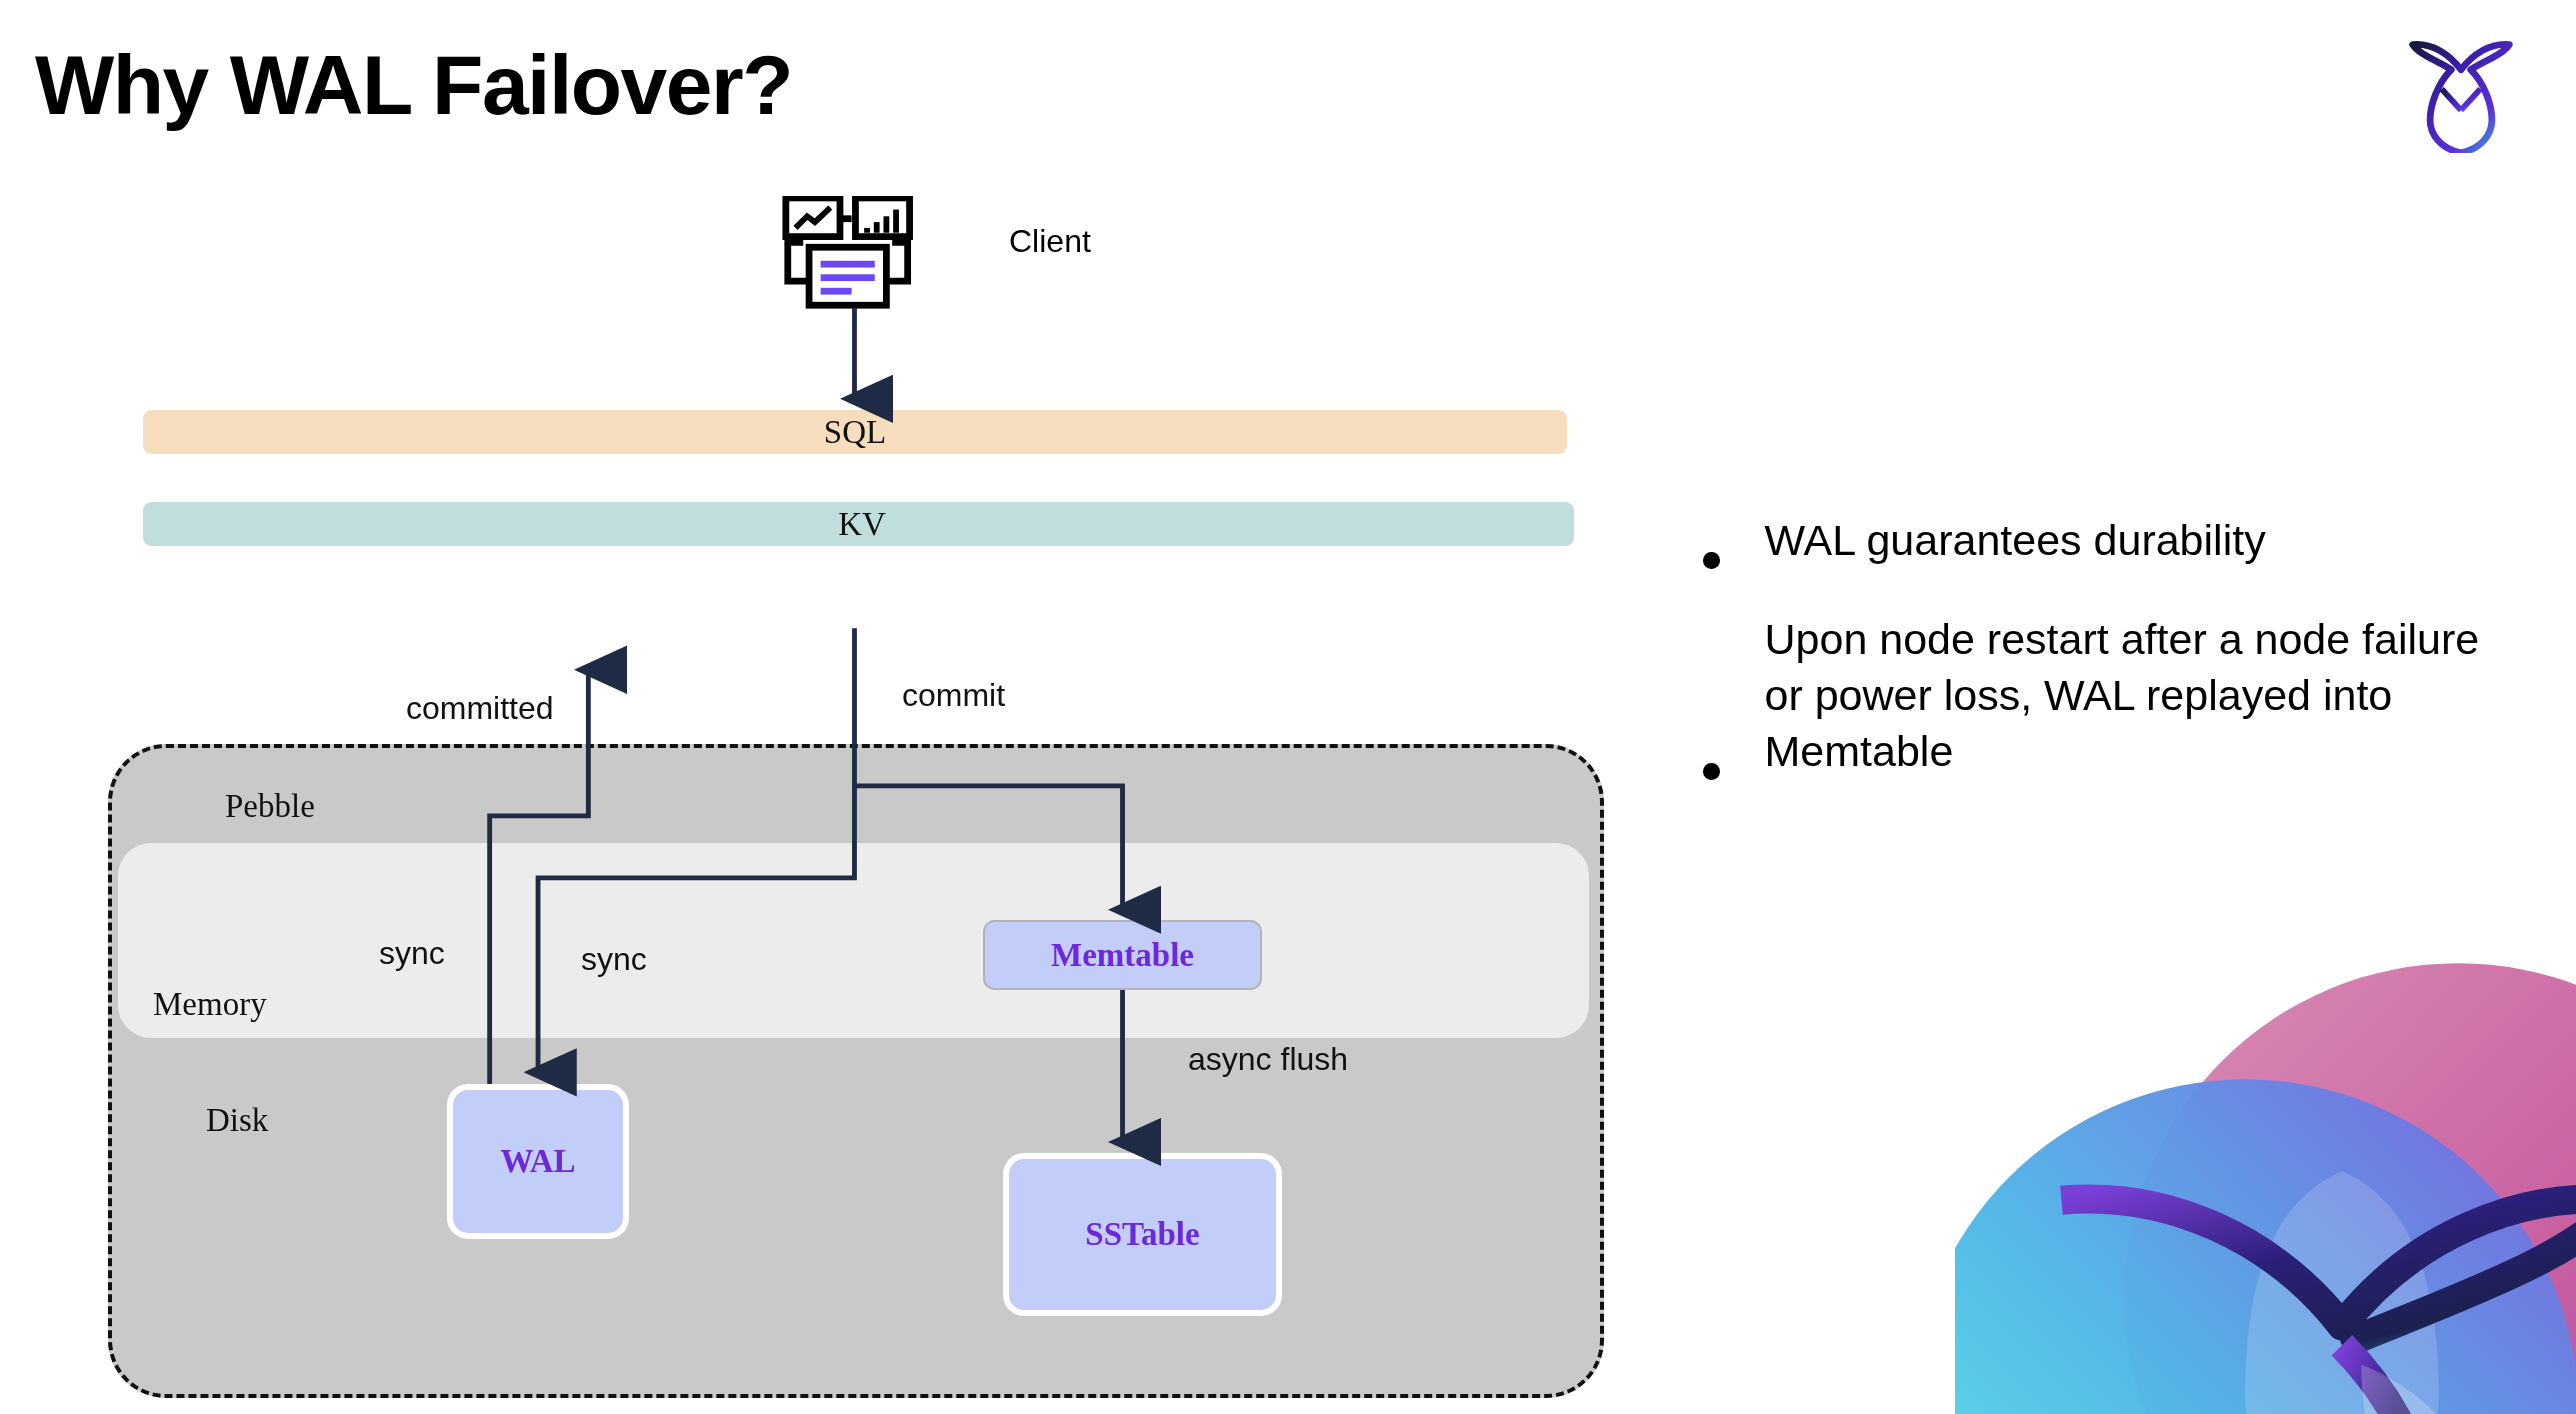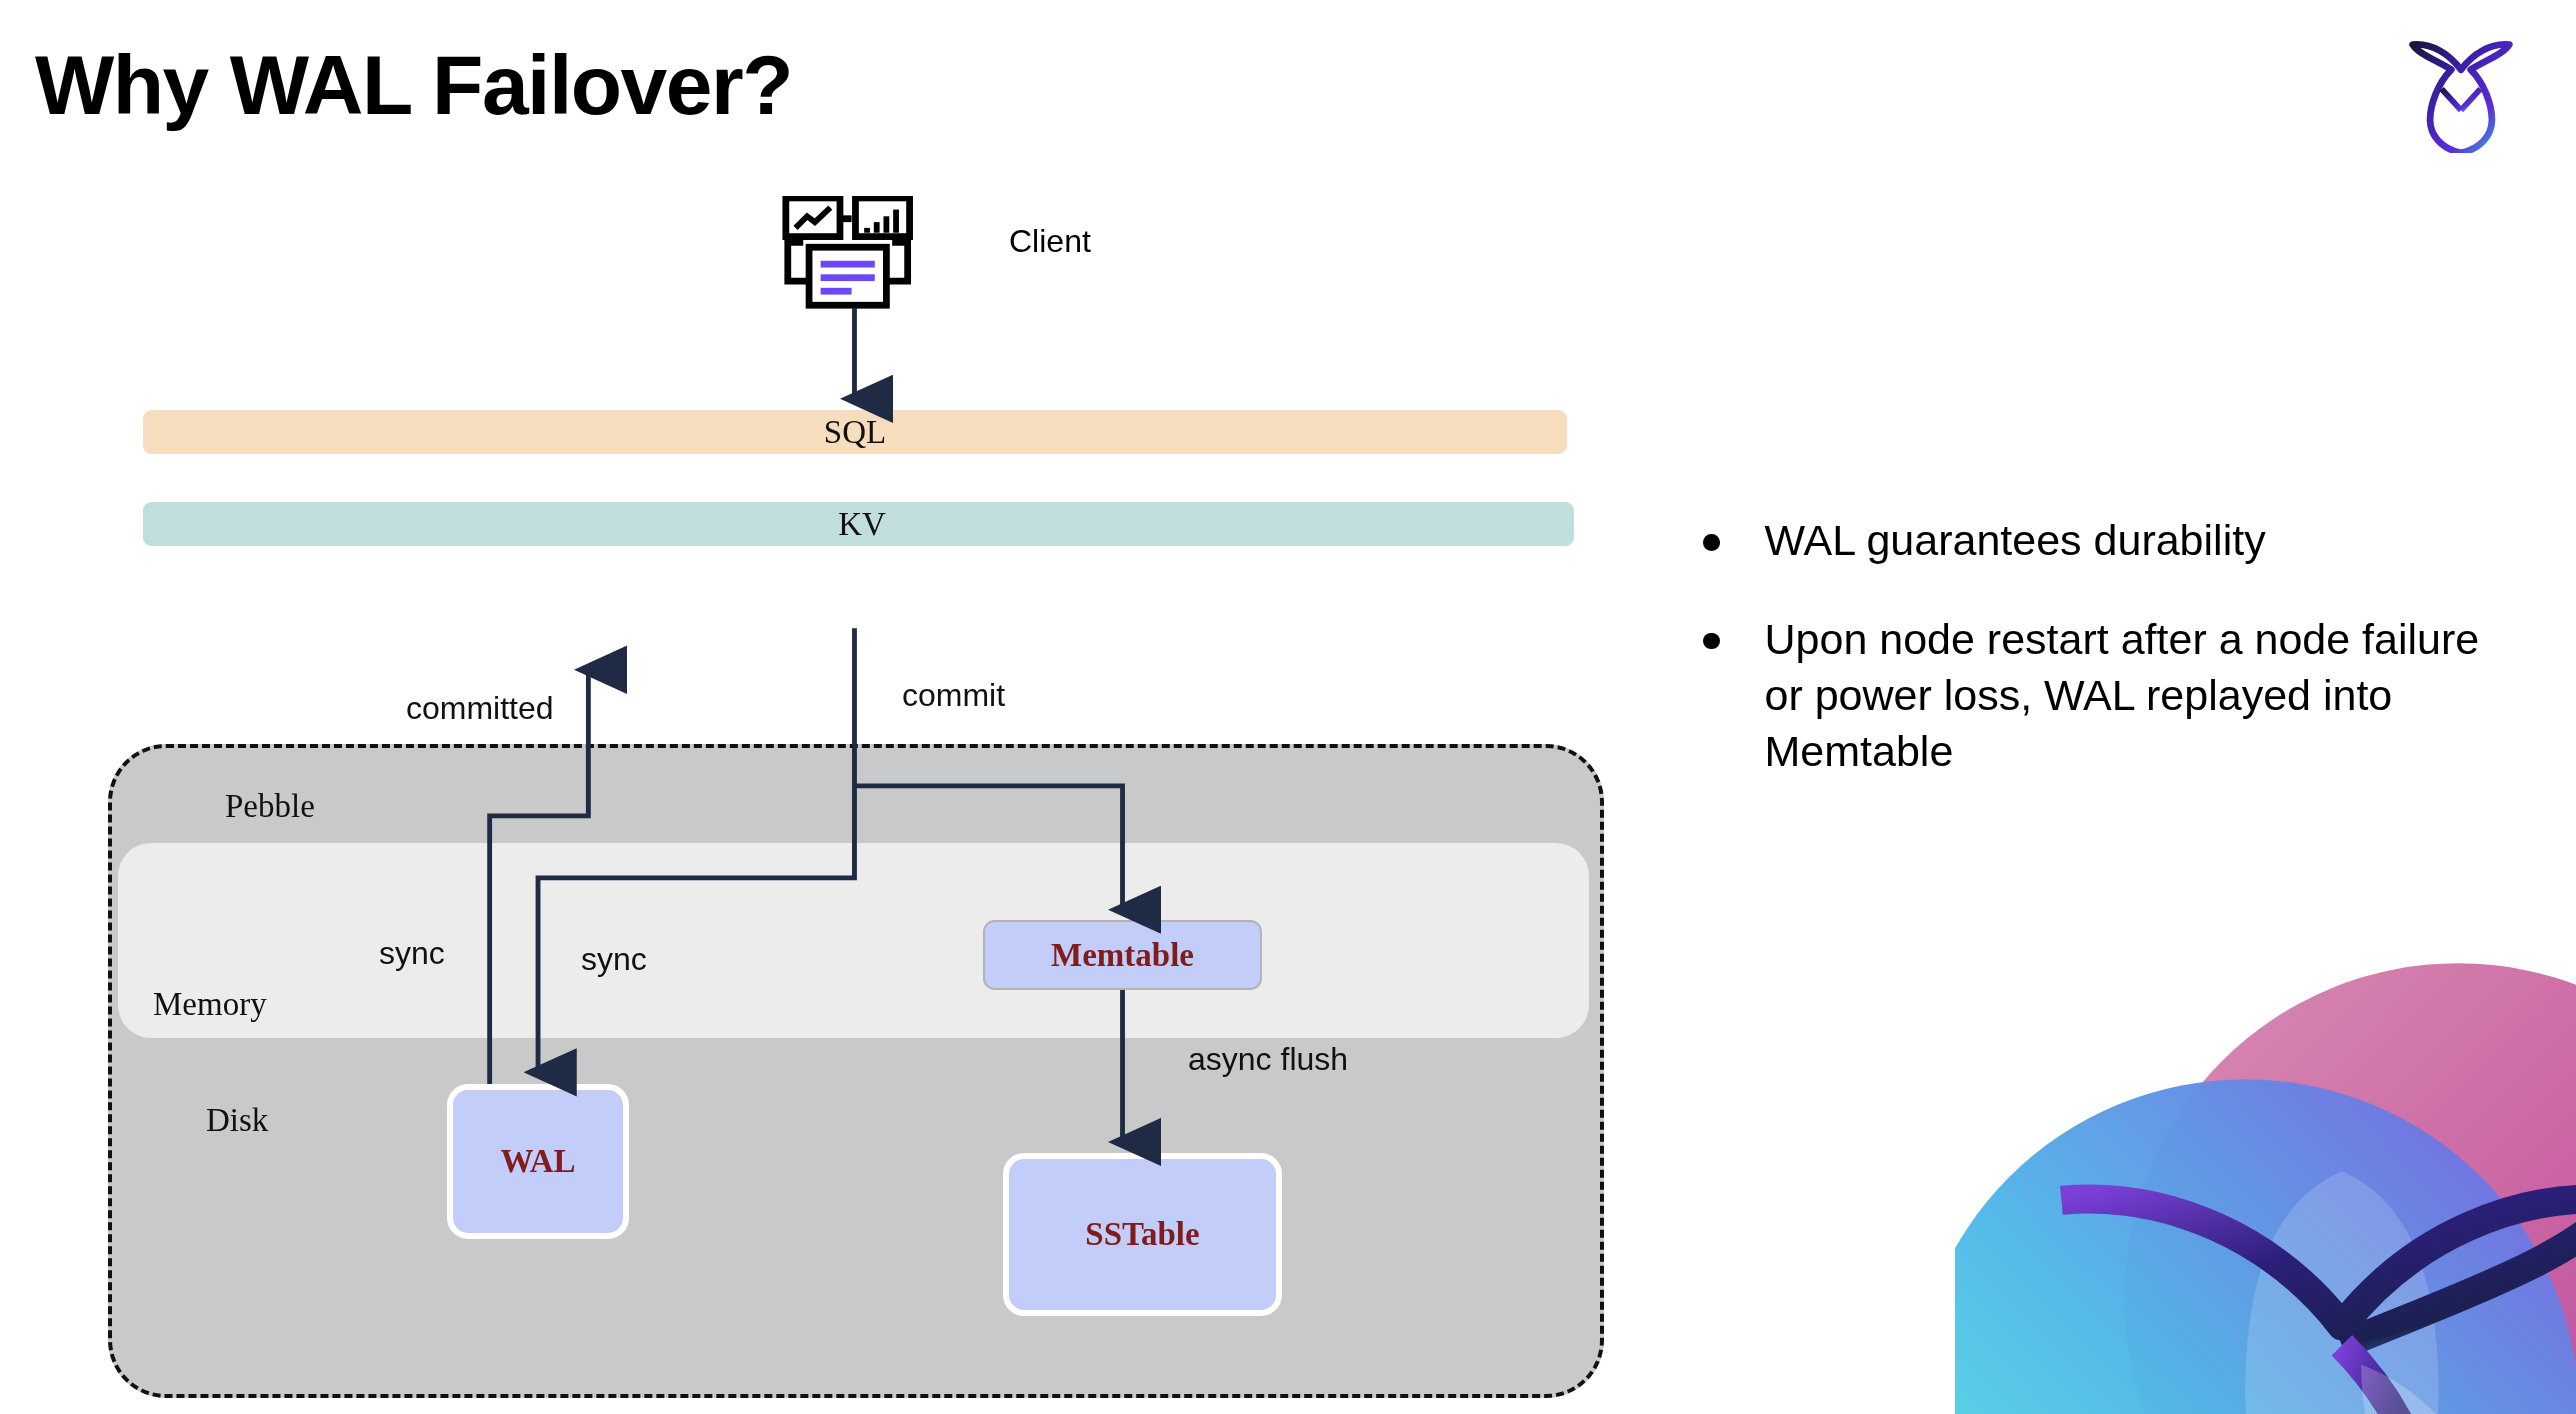--- a/index.html
+++ b/index.html
@@ -65,21 +65,21 @@
   .disk-label{
     position:absolute;left:206px;top:1102px;
     font-family:"Liberation Serif", serif;font-size:33px;color:#111;
   }
 
   
   .node{
     position:absolute;
     display:flex;align-items:center;justify-content:center;
     font-family:"Liberation Serif", serif;font-weight:bold;
-    color:#7f1d1d;box-sizing:border-box;
+    color:#6d28d9;box-sizing:border-box;
   }
   .node-wal{
     left:447px;top:1084px;width:182px;height:155px;
     background:#c3cdf9;border:6.8px solid #ffffff;border-radius:21px;font-size:33px;
   }
   .node-memtable{
     left:983px;top:920px;width:279px;height:70px;
     background:#c3cdf9;border:2.9px solid #b3b3b3;border-radius:11.6px;font-size:33px;
   }
   .node-sstable{
@@ -96,21 +96,21 @@
   .lbl-commit{left:902px;top:677px;}
   .lbl-sync-1{left:379px;top:935px;}
   .lbl-sync-2{left:581px;top:941px;}
   .lbl-async{left:1188px;top:1041px;}
 
   
   .edges{position:absolute;left:0;top:0;width:2576px;height:1415px;pointer-events:none;}
 
   
   .bullets{position:absolute;left:1703px;top:513px;width:794px;}
-  .bullet-row{display:flex;align-items:flex-start;margin-bottom:43px;}
+  .bullet-row{display:flex;align-items:flex-end;margin-bottom:43px;}
   .bullet-dot{
     flex:0 0 auto;width:16.5px;height:16.5px;border-radius:50%;
     background:#000;margin-top:21px;margin-right:45px;
   }
   .bullet-text{
     font-family:"Liberation Sans", sans-serif;
     font-size:43px;line-height:1.30;color:#000;
   }
 </style>
 </head>

